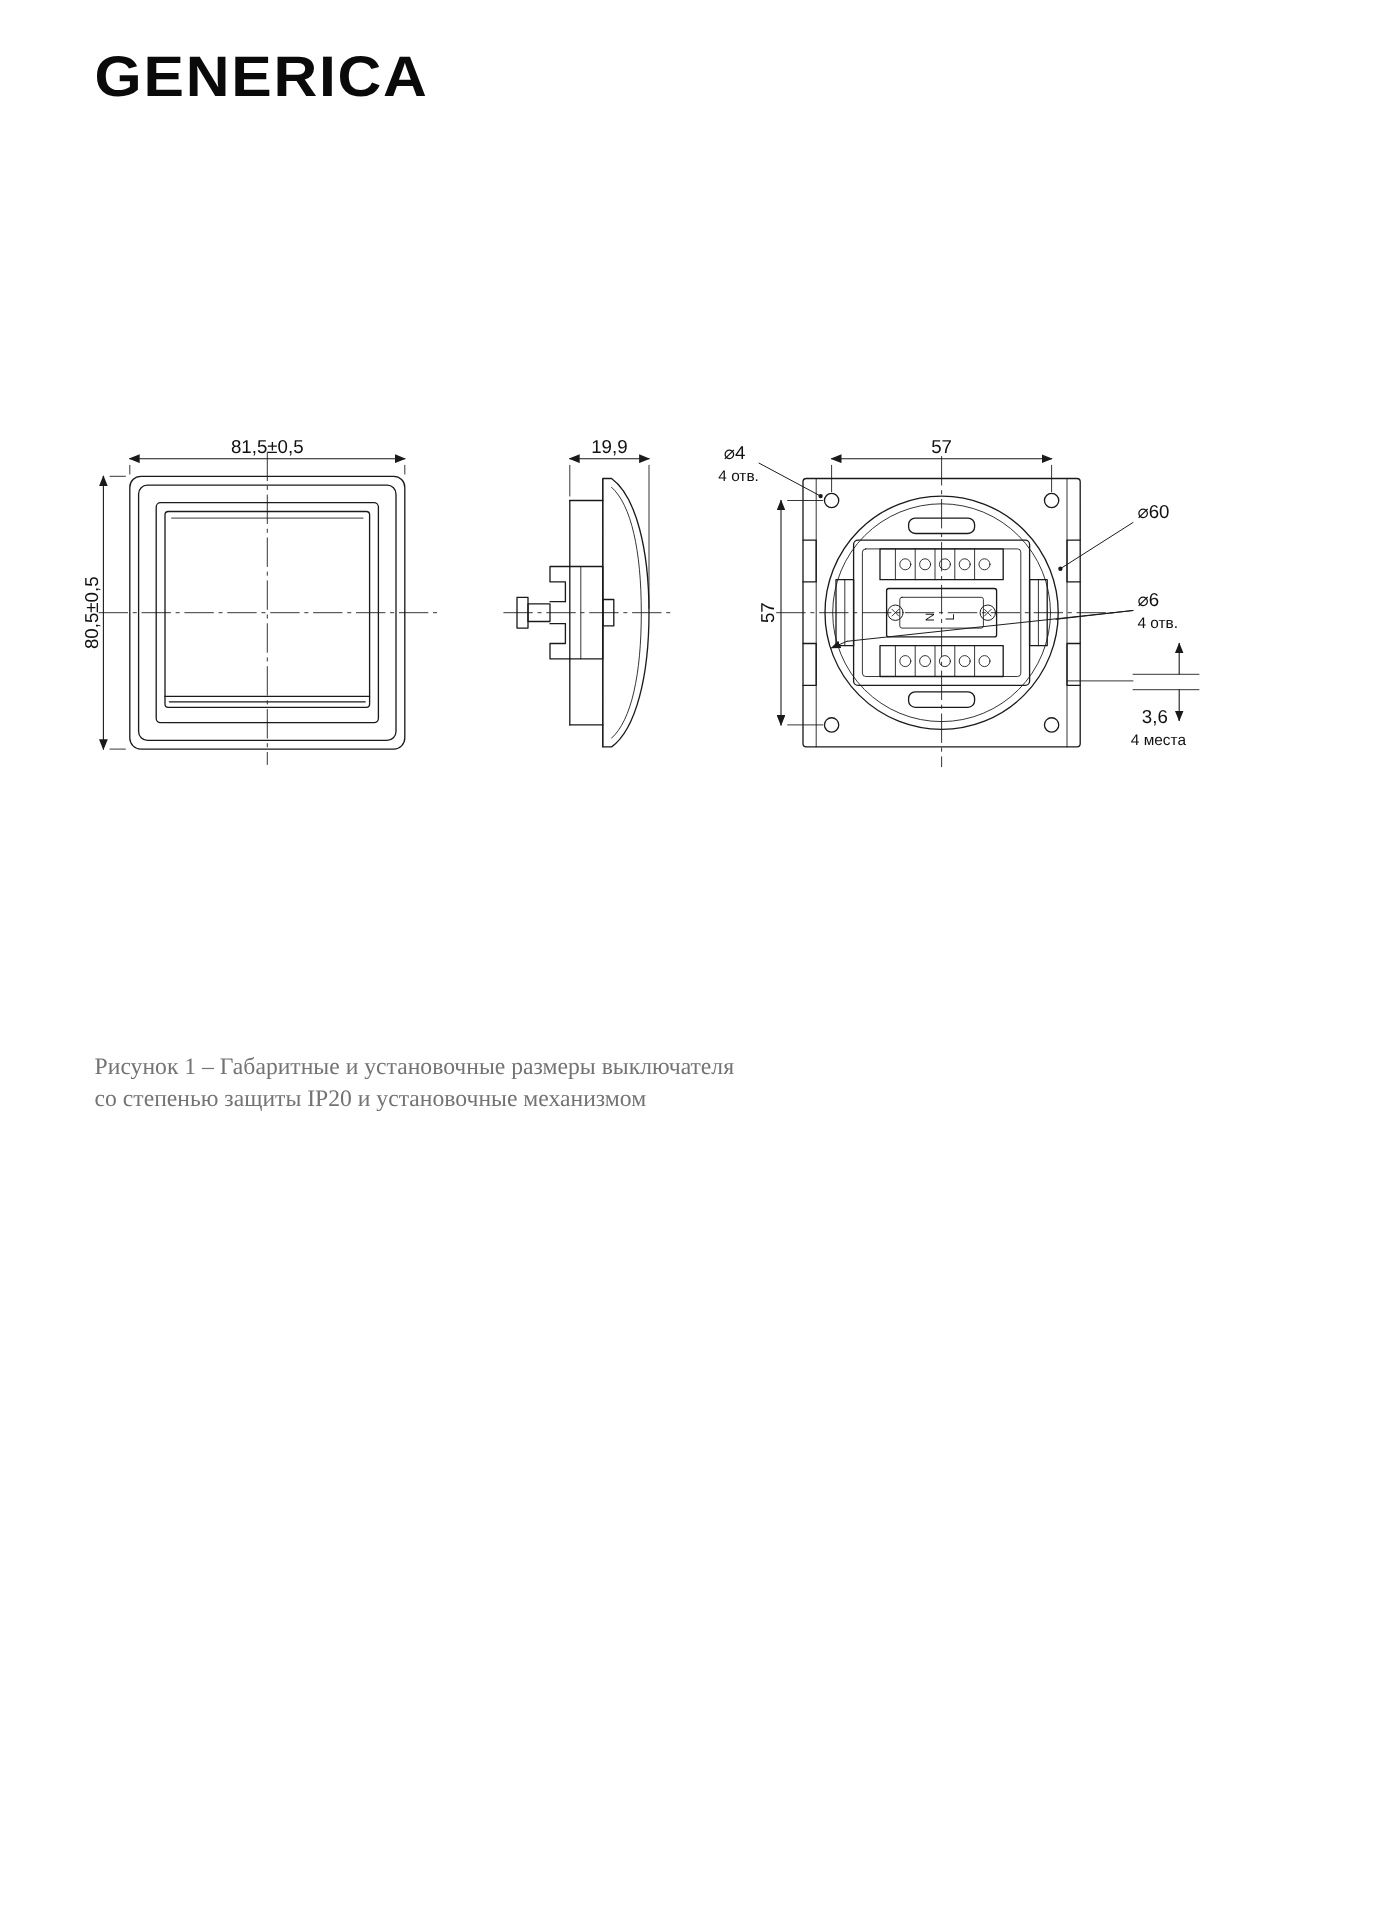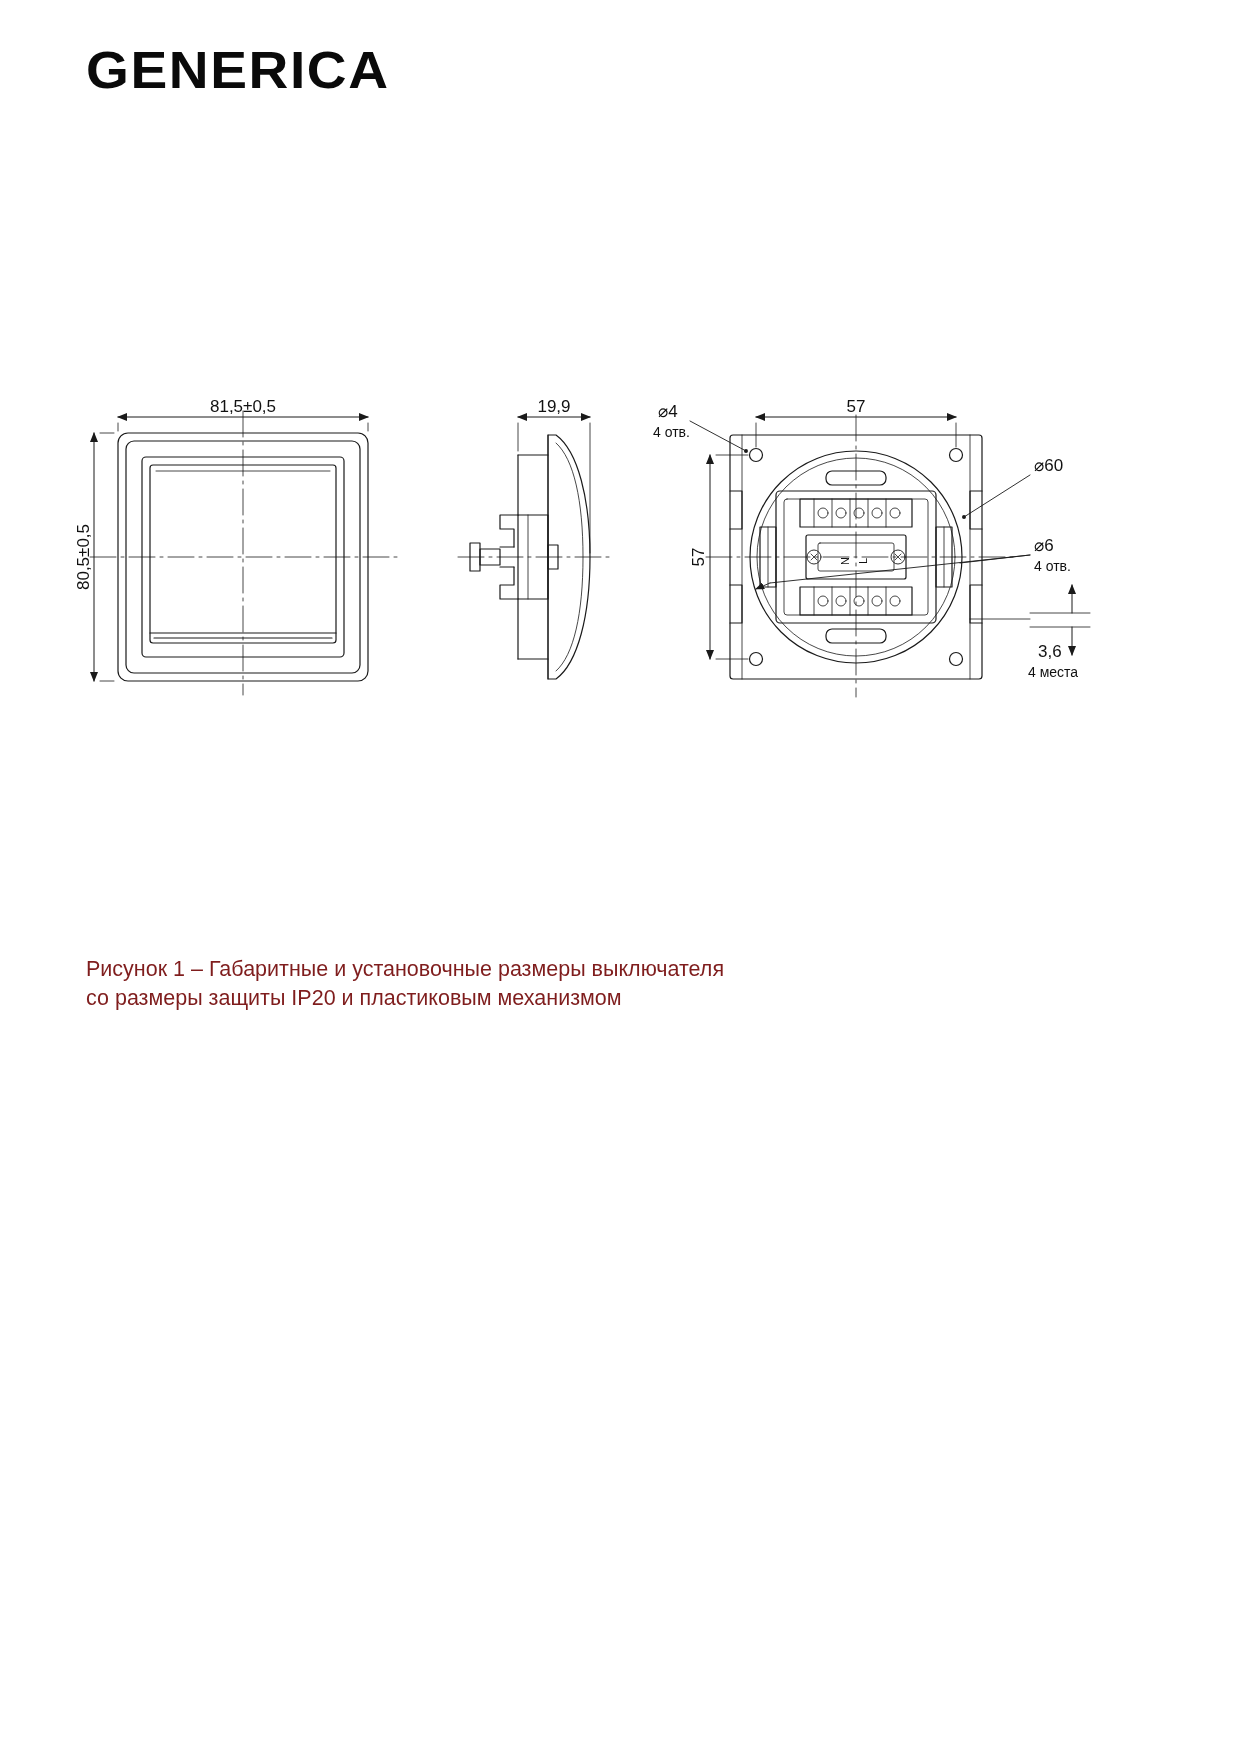--- a/index.html
+++ b/index.html
@@ -46,21 +46,22 @@
     display: block;
   }
   
   .caption {
     position: absolute;
     left: 86px;
     top: 955px;
     width: 900px;
     font-size: 21.5px;
     line-height: 1.35;
-    color: #7f1d1d;
+    color: #737373;
+    font-family: Liberation Serif, serif;
   }
   .caption .line {
     display: block;
     white-space: pre;
   }
 </style>
 </head>
 <body>
 
 <div class="page">
@@ -274,16 +275,16 @@
         <text x="958" y="282" font-size="14" text-anchor="start">4 места</text>
 
         <text x="779" y="166" font-size="11" text-anchor="middle" transform="rotate(-90 779 166)">N</text>
         <text x="797" y="166" font-size="11" text-anchor="middle" transform="rotate(-90 797 166)">L</text>
       </g>
     </svg>
   </div>
 
   <div class="caption">
     <span class="line">Рисунок 1 – Габаритные и установочные размеры выключателя</span>
-    <span class="line">со размеры защиты IP20 и пластиковым механизмом</span>
+    <span class="line">со степенью защиты IP20 и установочные механизмом</span>
   </div>
 
 </div>
 
 </body></html>

